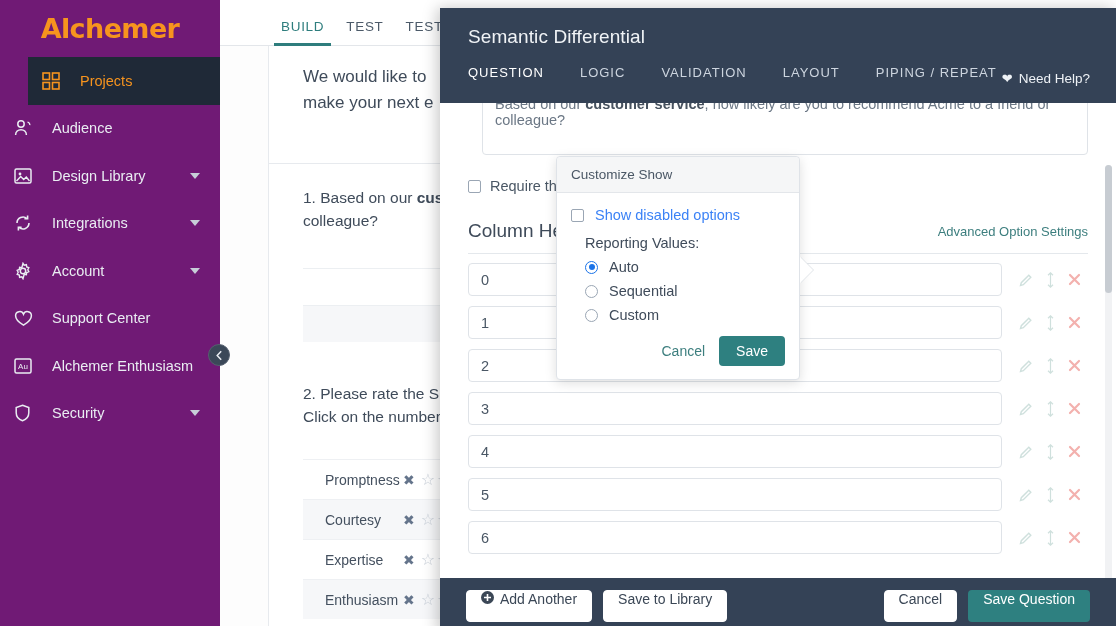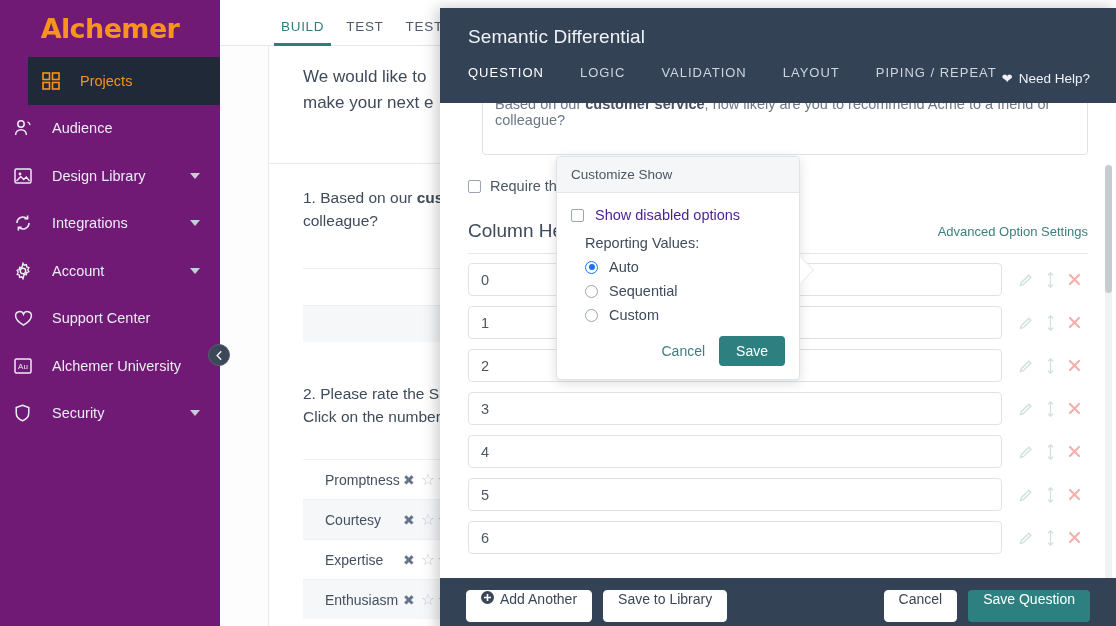--- a/index.html
+++ b/index.html
@@ -165,21 +165,21 @@
   .popup {
     position:absolute; left:556px; top:156px; width:244px;
     background:#fff; border:1px solid #dfe3e8; border-radius:4px;
     box-shadow:0 3px 12px rgba(0,0,0,0.13); z-index:20;
   }
   .popup-head {
     background:#f5f6f7; border-bottom:1px solid #e3e6ea; border-radius:4px 4px 0 0;
     padding:10px 14px; font-size:13.5px; color:#4a5765;
   }
   .popup-body { padding:14px 14px 13px 14px; }
-  .popup-cbrow { display:flex; align-items:center; gap:11px; font-size:14.5px; color:#4c1d95; }
+  .popup-cbrow { display:flex; align-items:center; gap:11px; font-size:14.5px; color:#3b82f6; }
   .popup-sub { font-size:14.5px; color:#3f4b5a; margin:12px 0 6px 14px; }
   .radio-row { display:flex; align-items:center; gap:11px; margin:8px 0 0 14px; font-size:14.5px; color:#3f4b5a; }
   .rad { width:13px; height:13px; border-radius:50%; border:1px solid #9aa6b4; background:#fff; flex:none; position:relative; }
   .rad.sel { border-color:#1a73e8; border-width:1px; }
   .rad.sel::after {
     content:""; position:absolute; left:2.5px; top:2.5px; width:6px; height:6px;
     border-radius:50%; background:#1a73e8;
   }
   .popup-actions { display:flex; align-items:center; justify-content:flex-end; gap:14px; margin-top:13px; }
   .popup-cancel { font-size:14px; color:#3c7e7e; cursor:pointer; }
@@ -271,21 +271,21 @@
       <span class="lbl">Support Center</span>
     </div>
 
     <div class="nav-item">
       <span class="ico">
         <svg width="18" height="18" viewBox="0 0 18 18">
             <rect x="1" y="2" width="16" height="14" rx="1.5" fill="none" stroke="#e9edf2" stroke-width="1.5"></rect>
             <text x="9" y="12.4" font-size="8" fill="#e9edf2" text-anchor="middle" font-family="Liberation Sans, sans-serif">Au</text>
           </svg>
       </span>
-      <span class="lbl">Alchemer University</span>
+      <span class="lbl">Alchemer Enthusiasm</span>
     </div>
 
     <div class="nav-item">
       <span class="ico">
         <svg width="17" height="18" viewBox="0 0 17 18">
             <path d="M8.5 1.2l6.3 2.4v5.2c0 4-2.7 6.8-6.3 8-3.6-1.2-6.3-4-6.3-8V3.6z" fill="none" stroke="#e9edf2" stroke-width="1.5"></path>
           </svg>
       </span>
       <span class="lbl">Security</span>
       <span class="caret"></span>

